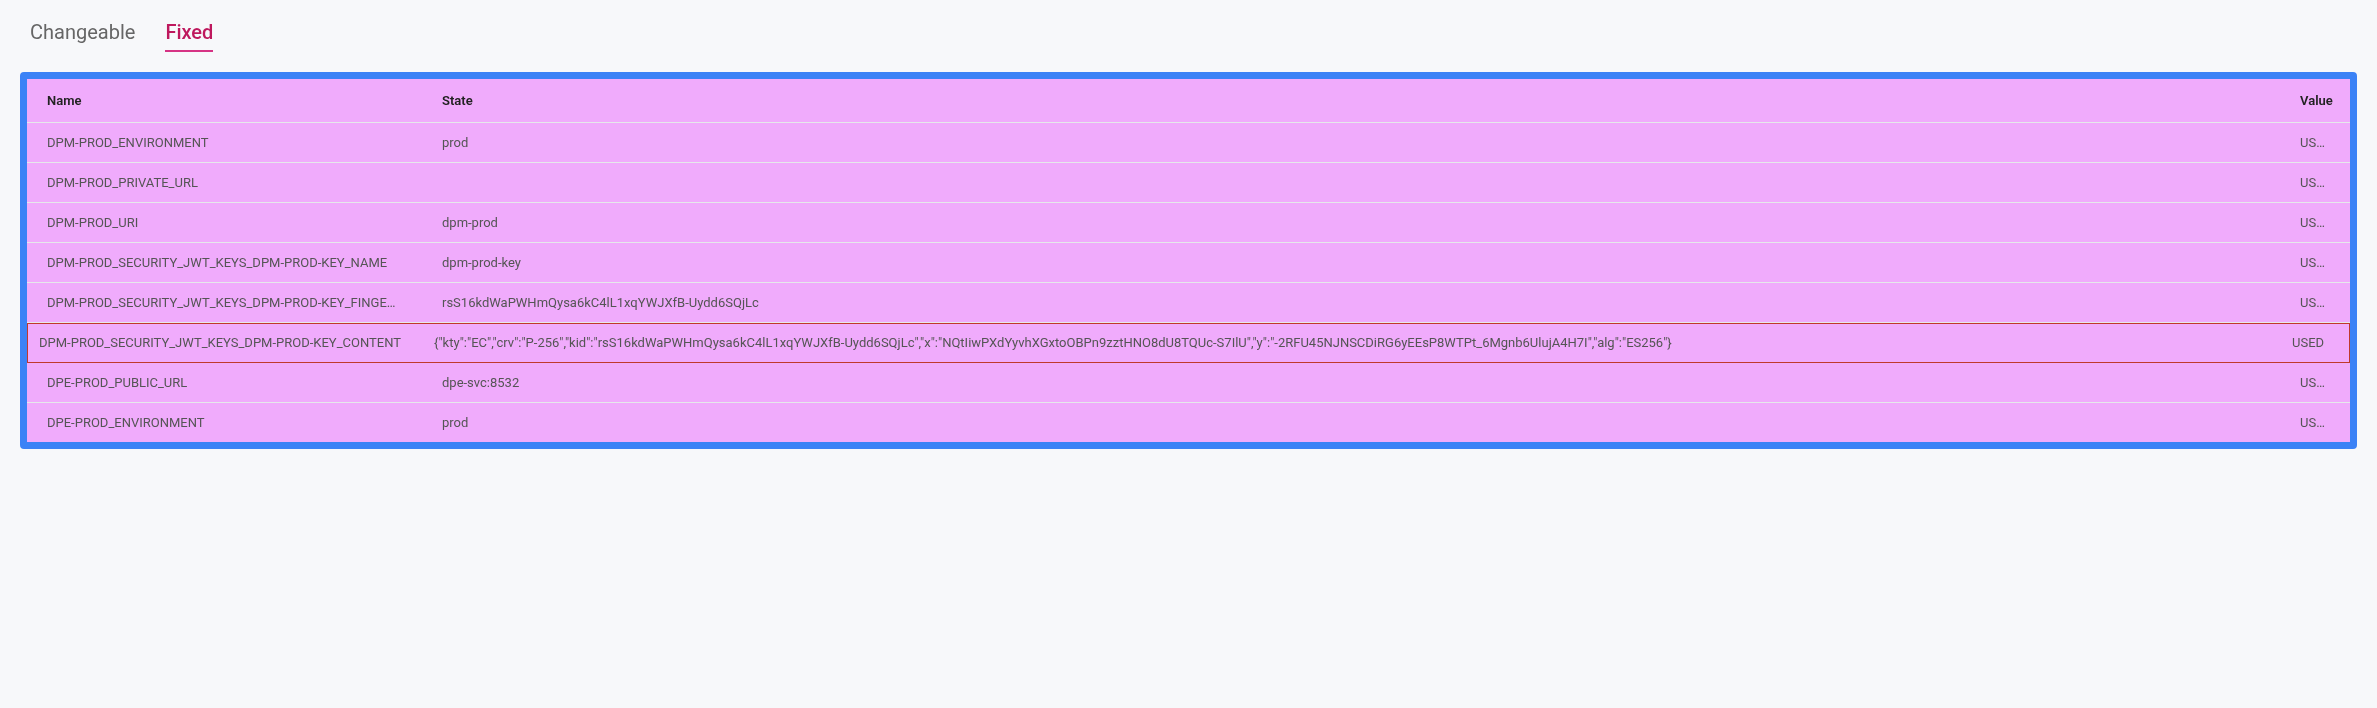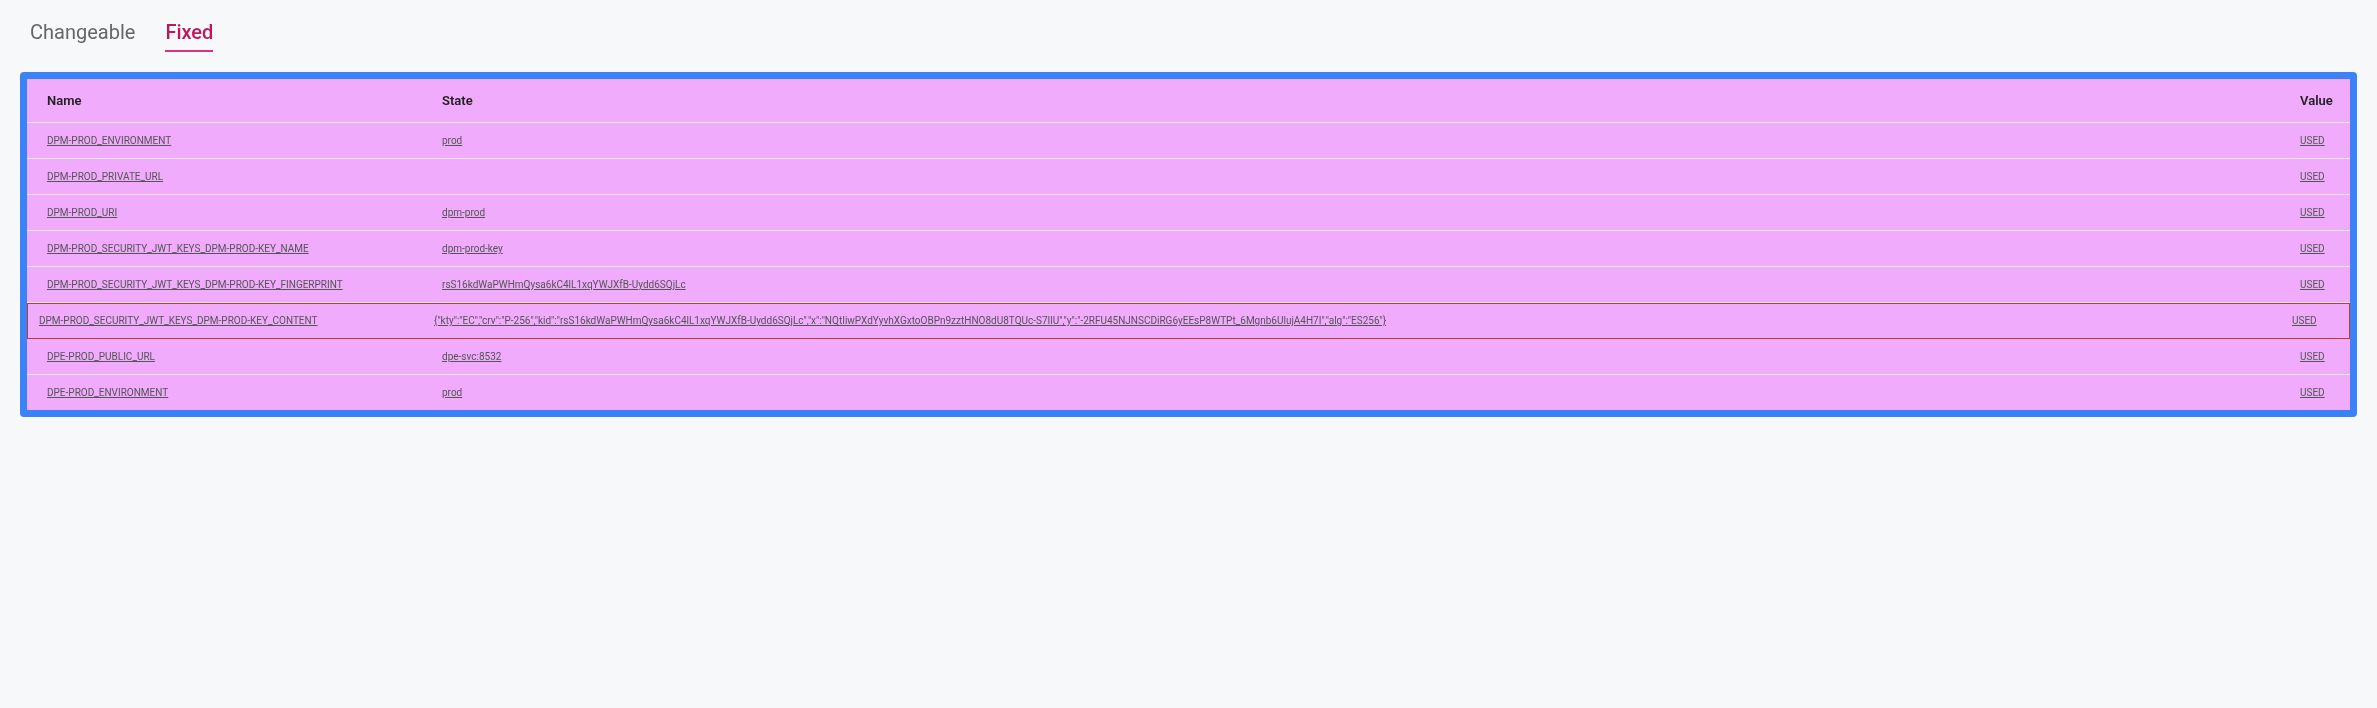--- a/index.html
+++ b/index.html
@@ -46,25 +46,24 @@
       padding: 14px 20px;
       font-weight: 600;
       font-size: 13px;
       color: #222;
       border-bottom: 1px solid #e6e8eb;
     }
     td {
       padding: 12px 20px;
       border-bottom: 1px solid #e6e8eb;
       color: #555;
-      font-size: 10px;
+      font-size: 13px;
       white-space: nowrap;
       overflow: hidden;
       text-overflow: ellipsis;
-      text-decoration: underline;
     }
     tr:last-child td {
       border-bottom: none;
     }
     .col-name {
       width: 395px;
     }
     .col-value {
       width: auto;
     }

